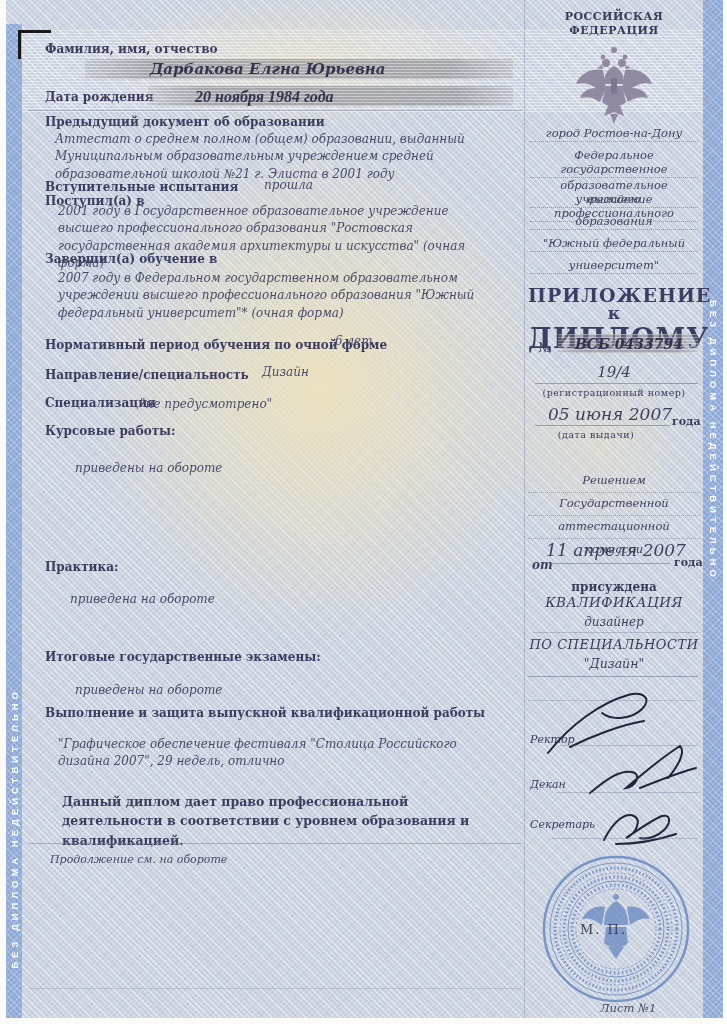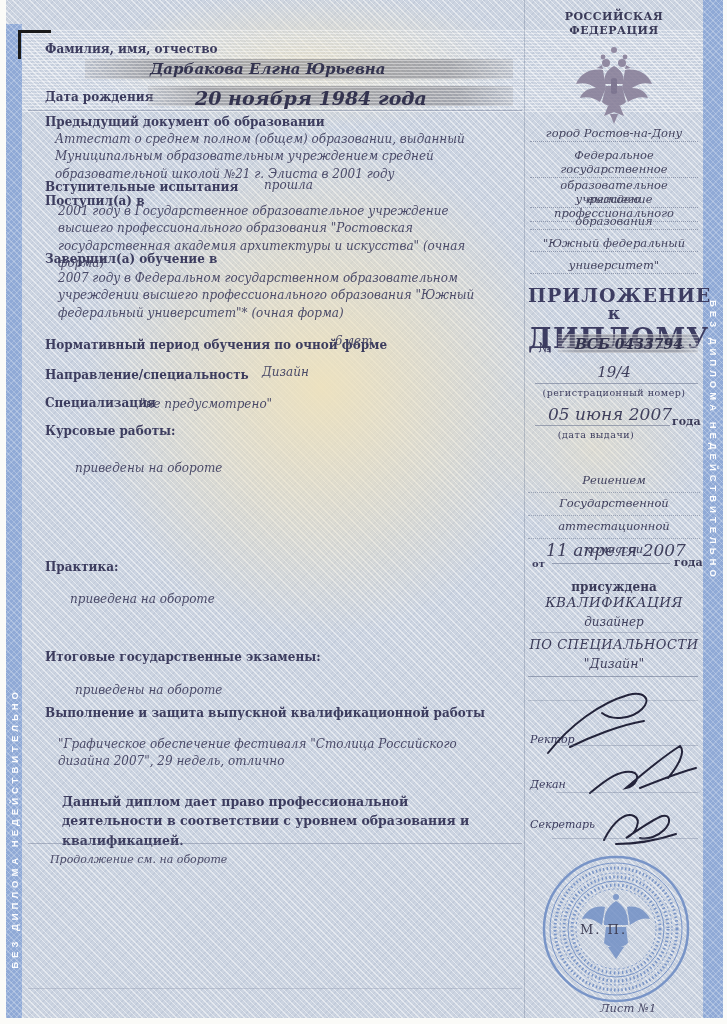--- a/index.html
+++ b/index.html
@@ -71,21 +71,21 @@
   <div class="vtext vtext-right">БЕЗ ДИПЛОМА НЕДЕЙСТВИТЕЛЬНО</div>
 
   <div class="corner"></div>
 
   <div class="lbl" style="left:45px;top:42px;">Фамилия, имя, отчество</div>
   <div class="fillband" style="left:85px;top:59px;width:428px;"></div>
   <div class="val" style="left:150px;top:59px;font-weight:bold;font-size:15px;color:#33334f;">Дарбакова Елгна Юрьевна</div>
 
   <div class="lbl" style="left:45px;top:90px;">Дата рождения</div>
   <div class="fillband" style="left:148px;top:86px;width:365px;"></div>
-  <div class="val" style="left:195px;top:85px;font-weight:bold;font-size:19px;color:#33334f;">20 ноября 1984 года</div>
+  <div class="val" style="left:195px;top:85px;font-weight:bold;font-size:16px;color:#33334f;font-family:Liberation Serif, serif;">20 ноября 1984 года</div>
 
   <div class="hr" style="left:28px;top:110px;width:494px;"></div>
 
   <div class="lbl" style="left:45px;top:115px;">Предыдущий документ об образовании</div>
   <div class="val" style="left:55px;top:131px;width:452px;">Аттестат о среднем полном (общем) образовании, выданный Муниципальным образовательным учреждением средней образовательной школой №21 г. Элиста в 2001 году</div>
 
   <div class="lbl" style="left:45px;top:180px;">Вступительные испытания</div>
   <div class="val" style="left:220px;top:177px;padding-left:44px;">прошла</div>
 
   <div class="lbl" style="left:45px;top:194px;">Поступил(а) в</div>
@@ -174,21 +174,21 @@
   <div class="rline" style="left:535px;top:425px;width:135px;"></div>
   <div class="rc rc-center caption" style="top:429px;left:510px;">(дата выдачи)</div>
 
   <div class="rc rc-center script" style="top:470px;font-size:11.5px;line-height:1.9;">
     <div style="border-bottom:1px dotted rgba(110,120,145,0.55);">Решением</div>
     <div style="border-bottom:1px dotted rgba(110,120,145,0.55);">Государственной</div>
     <div style="border-bottom:1px dotted rgba(110,120,145,0.55);">аттестационной</div>
     <div>комиссии</div>
   </div>
 
-  <div class="lbl" style="left:532px;top:558px;font-weight:bold;font-size:10px;">от</div>
+  <div class="lbl" style="left:532px;top:558px;font-weight:bold;font-size:12px;font-style:italic;">от</div>
   <div class="rc rc-center script" style="top:540px;font-size:17px;left:530px;">11 апреля 2007</div>
   <div class="rline" style="left:552px;top:563px;width:118px;"></div>
   <div class="smallcaps" style="position:absolute;left:674px;top:556px;">года</div>
 
   <div class="rc rc-center smallcaps" style="top:580px;font-size:12px;">присуждена</div>
   <div class="rc rc-center qual-caps" style="top:594px;">КВАЛИФИКАЦИЯ</div>
   <div class="rc rc-center script" style="top:615px;font-size:12px;">дизайнер</div>
   <div class="rline" style="left:532px;top:632px;width:166px;opacity:0.6;"></div>
   <div class="rc rc-center qual-caps" style="top:637px;font-size:13px;">ПО СПЕЦИАЛЬНОСТИ</div>
   <div class="rc rc-center script" style="top:656px;font-size:12.5px;">"Дизайн"</div>

